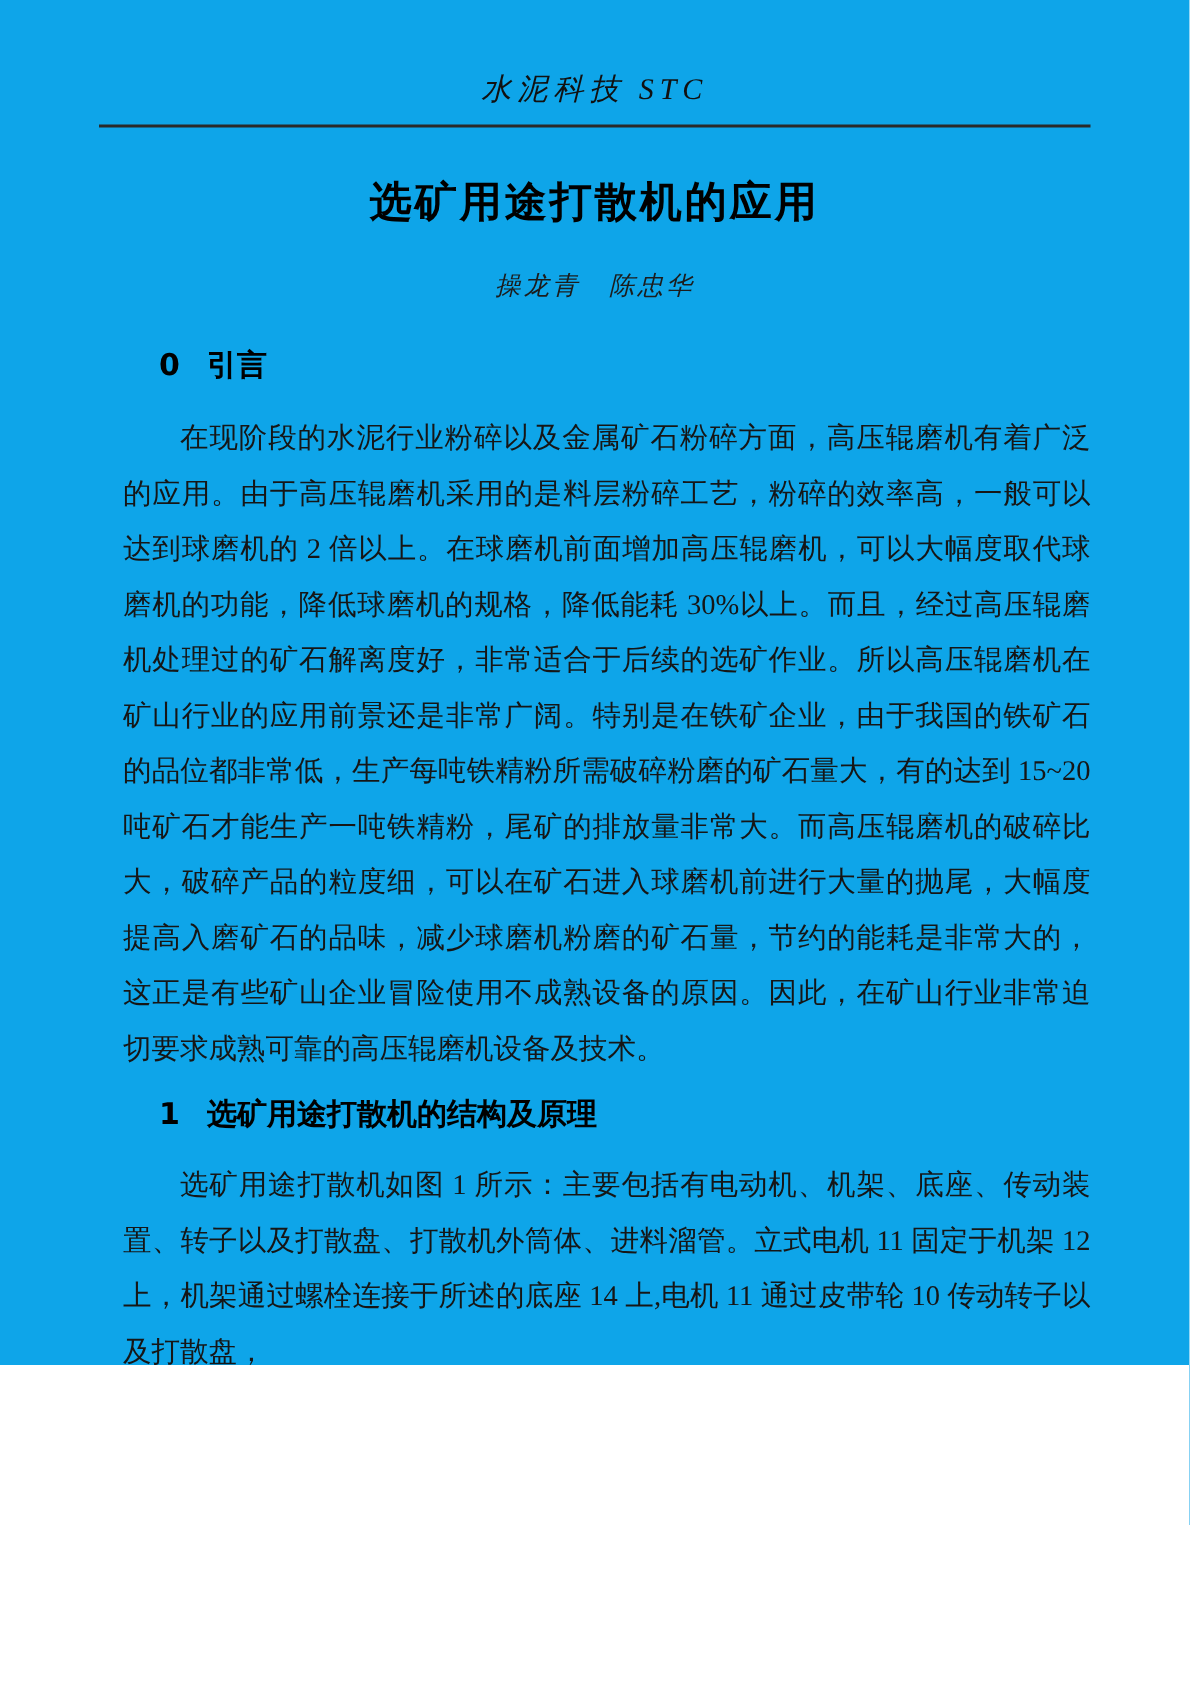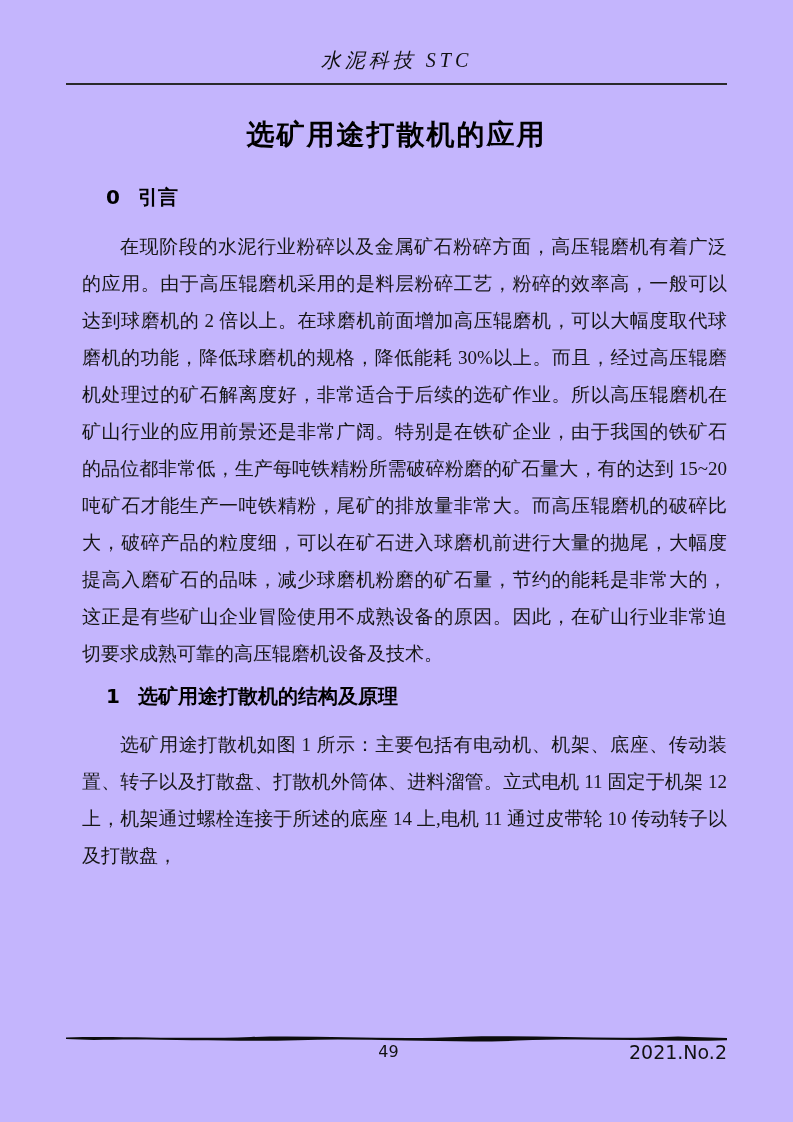--- a/index.html
+++ b/index.html
@@ -3,22 +3,22 @@
 <meta charset="utf-8">
 <style>
   html, body {
     margin: 0;
     padding: 0;
     background: #ffffff;
   }
   .page {
     position: relative;
     width: 793px;
-    height: 1122px;
-    background: #c4b5fd;
+    height: 910px;
+    background: #0ea5e9;
     color: #1c1c1c;
     box-sizing: border-box;
     padding: 46px 66px 0 66px;
     overflow: hidden;
     font-family: "Liberation Serif", "DejaVu Serif", serif;
   }
   .journal-header {
     text-align: center;
     font-size: 20px;
     letter-spacing: 4px;
@@ -126,20 +126,21 @@
 <body>
 
 <div class="page">
 
   <div class="journal-header">水泥科技 STC</div>
 
   <hr class="header-rule">
 
   <h1 class="article-title">选矿用途打散机的应用</h1>
 
+  <div class="authors-line">操龙青　陈忠华</div>
 
 
   <h2 class="section-heading">
     <span class="sec-num">0</span><span>引言</span>
   </h2>
 
   <p class="body-para">在现阶段的水泥行业粉碎以及金属矿石粉碎方面，高压辊磨机有着广泛的应用。由于高压辊磨机采用的是料层粉碎工艺，粉碎的效率高，一般可以达到球磨机的 2 倍以上。在球磨机前面增加高压辊磨机，可以大幅度取代球磨机的功能，降低球磨机的规格，降低能耗 30%以上。而且，经过高压辊磨机处理过的矿石解离度好，非常适合于后续的选矿作业。所以高压辊磨机在矿山行业的应用前景还是非常广阔。特别是在铁矿企业，由于我国的铁矿石的品位都非常低，生产每吨铁精粉所需破碎粉磨的矿石量大，有的达到 15~20 吨矿石才能生产一吨铁精粉，尾矿的排放量非常大。而高压辊磨机的破碎比大，破碎产品的粒度细，可以在矿石进入球磨机前进行大量的抛尾，大幅度提高入磨矿石的品味，减少球磨机粉磨的矿石量，节约的能耗是非常大的，这正是有些矿山企业冒险使用不成熟设备的原因。因此，在矿山行业非常迫切要求成熟可靠的高压辊磨机设备及技术。</p>
 
 
   <h2 class="section-heading second">

